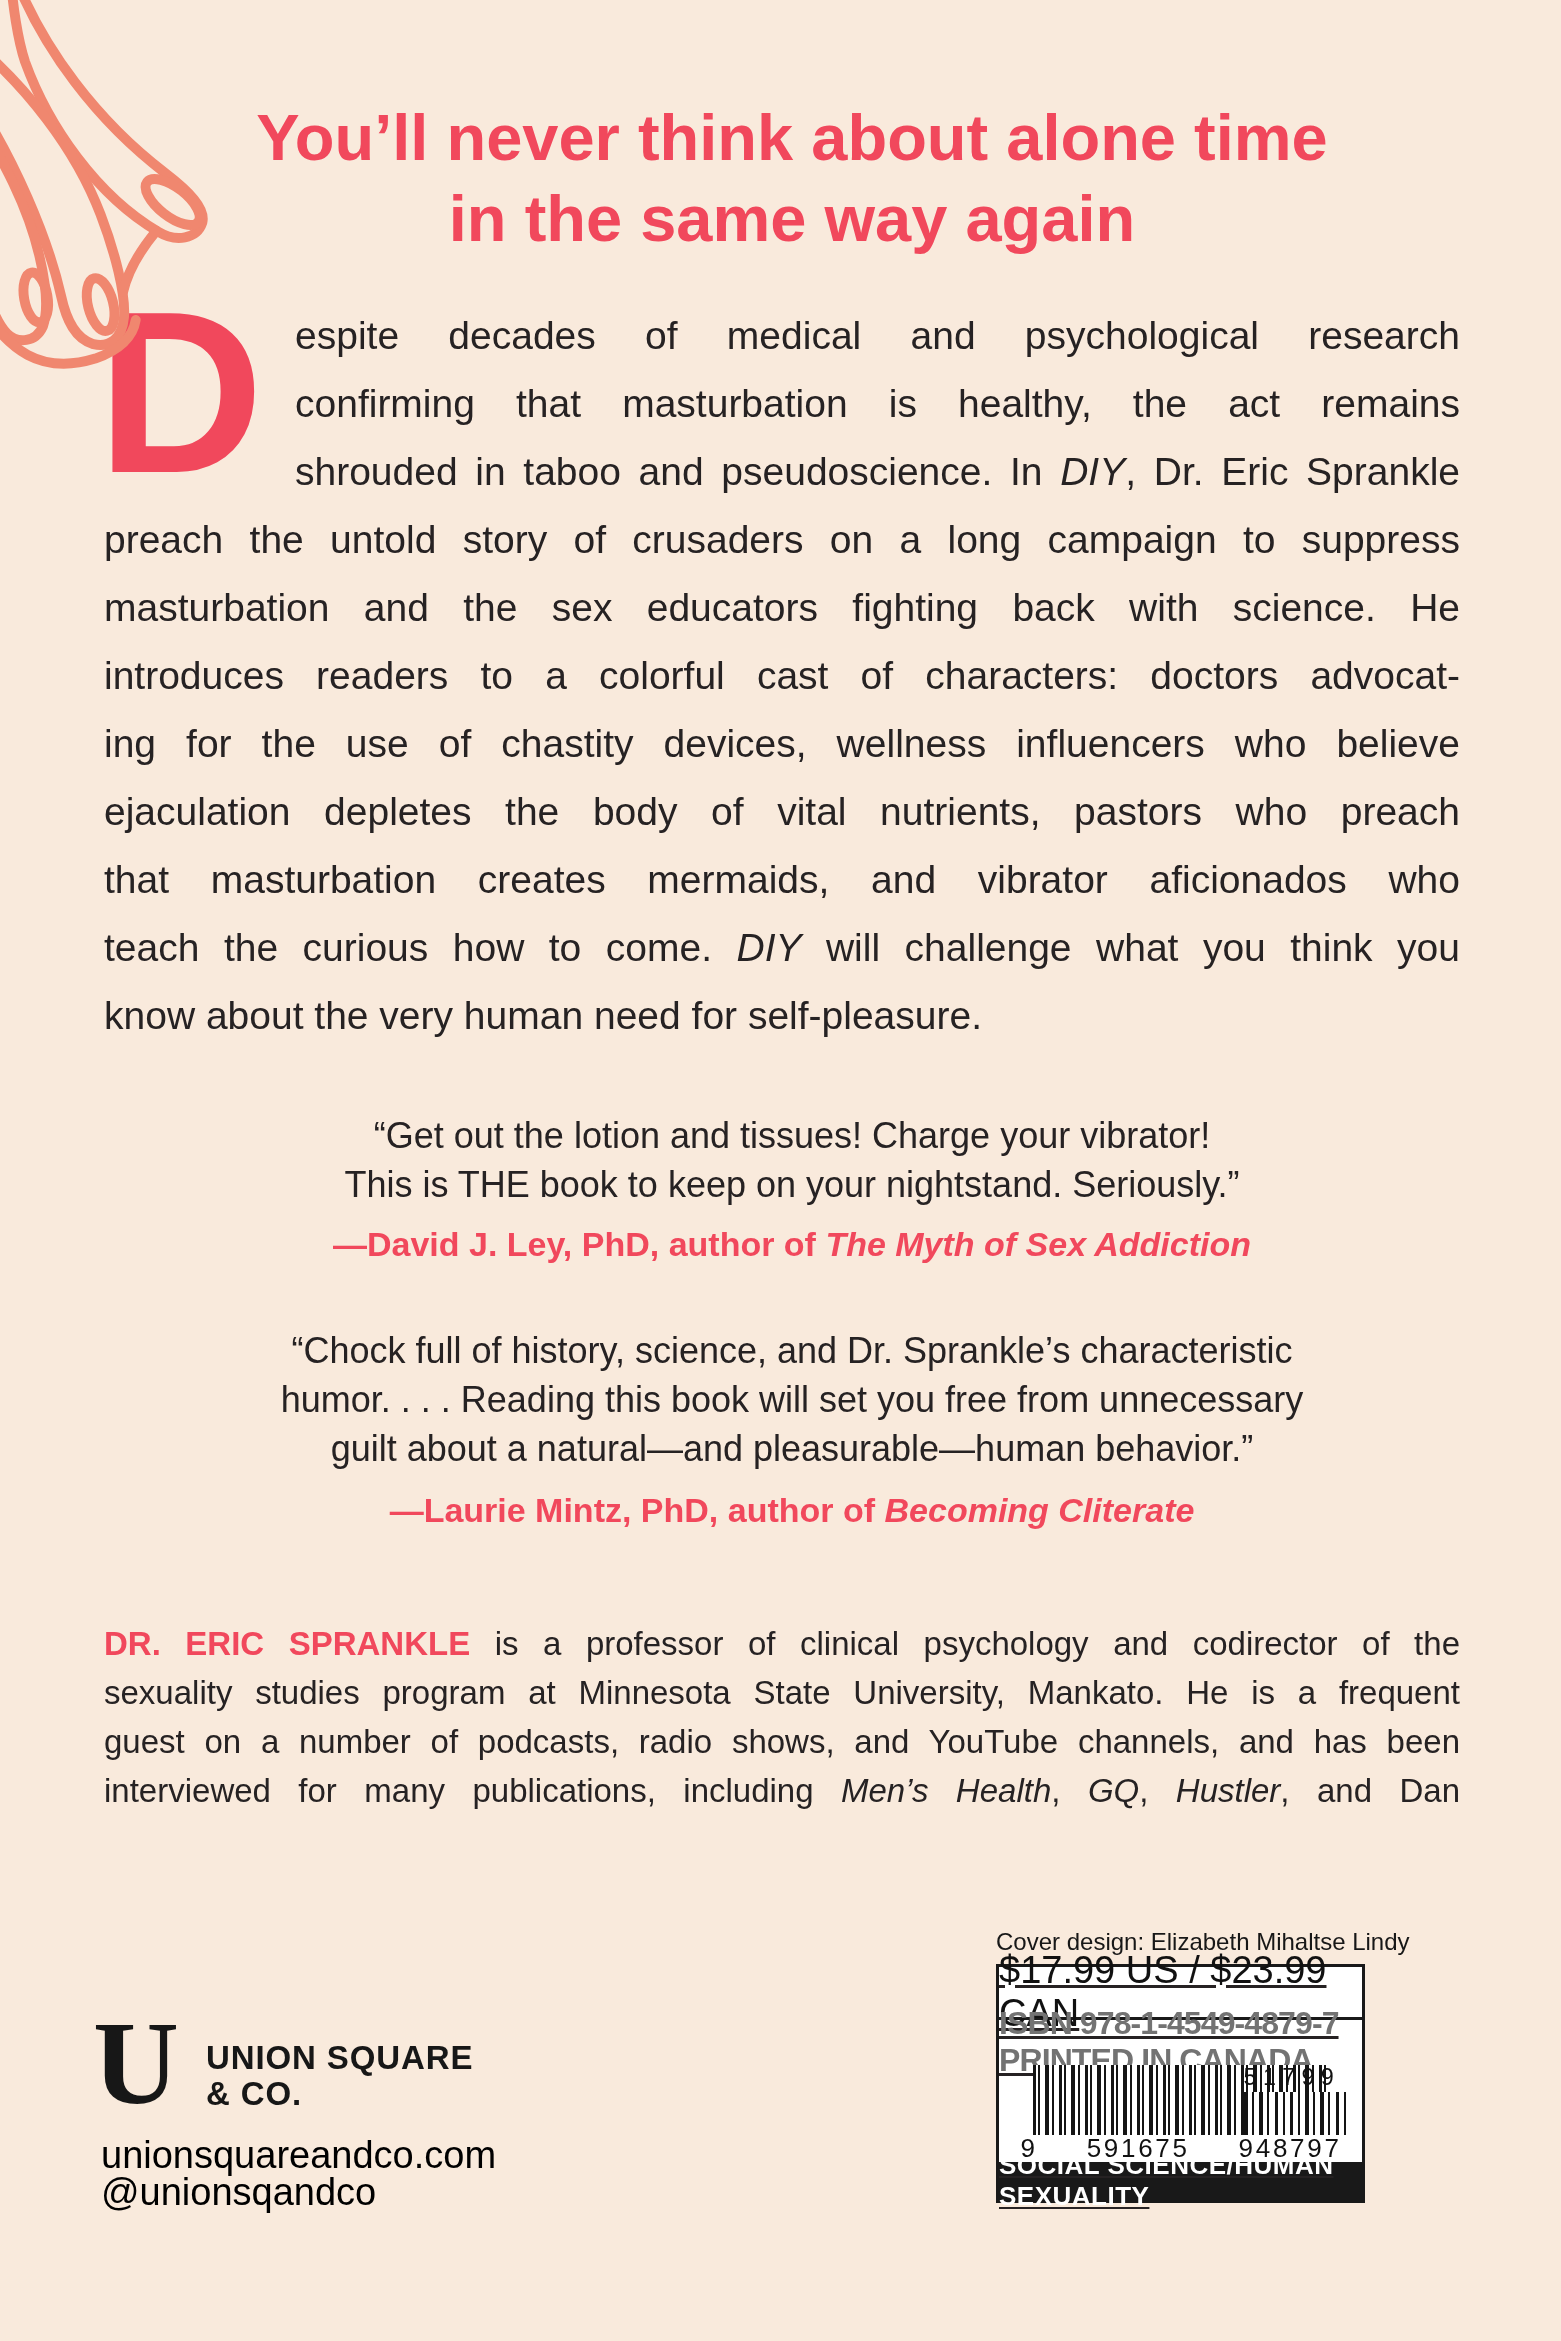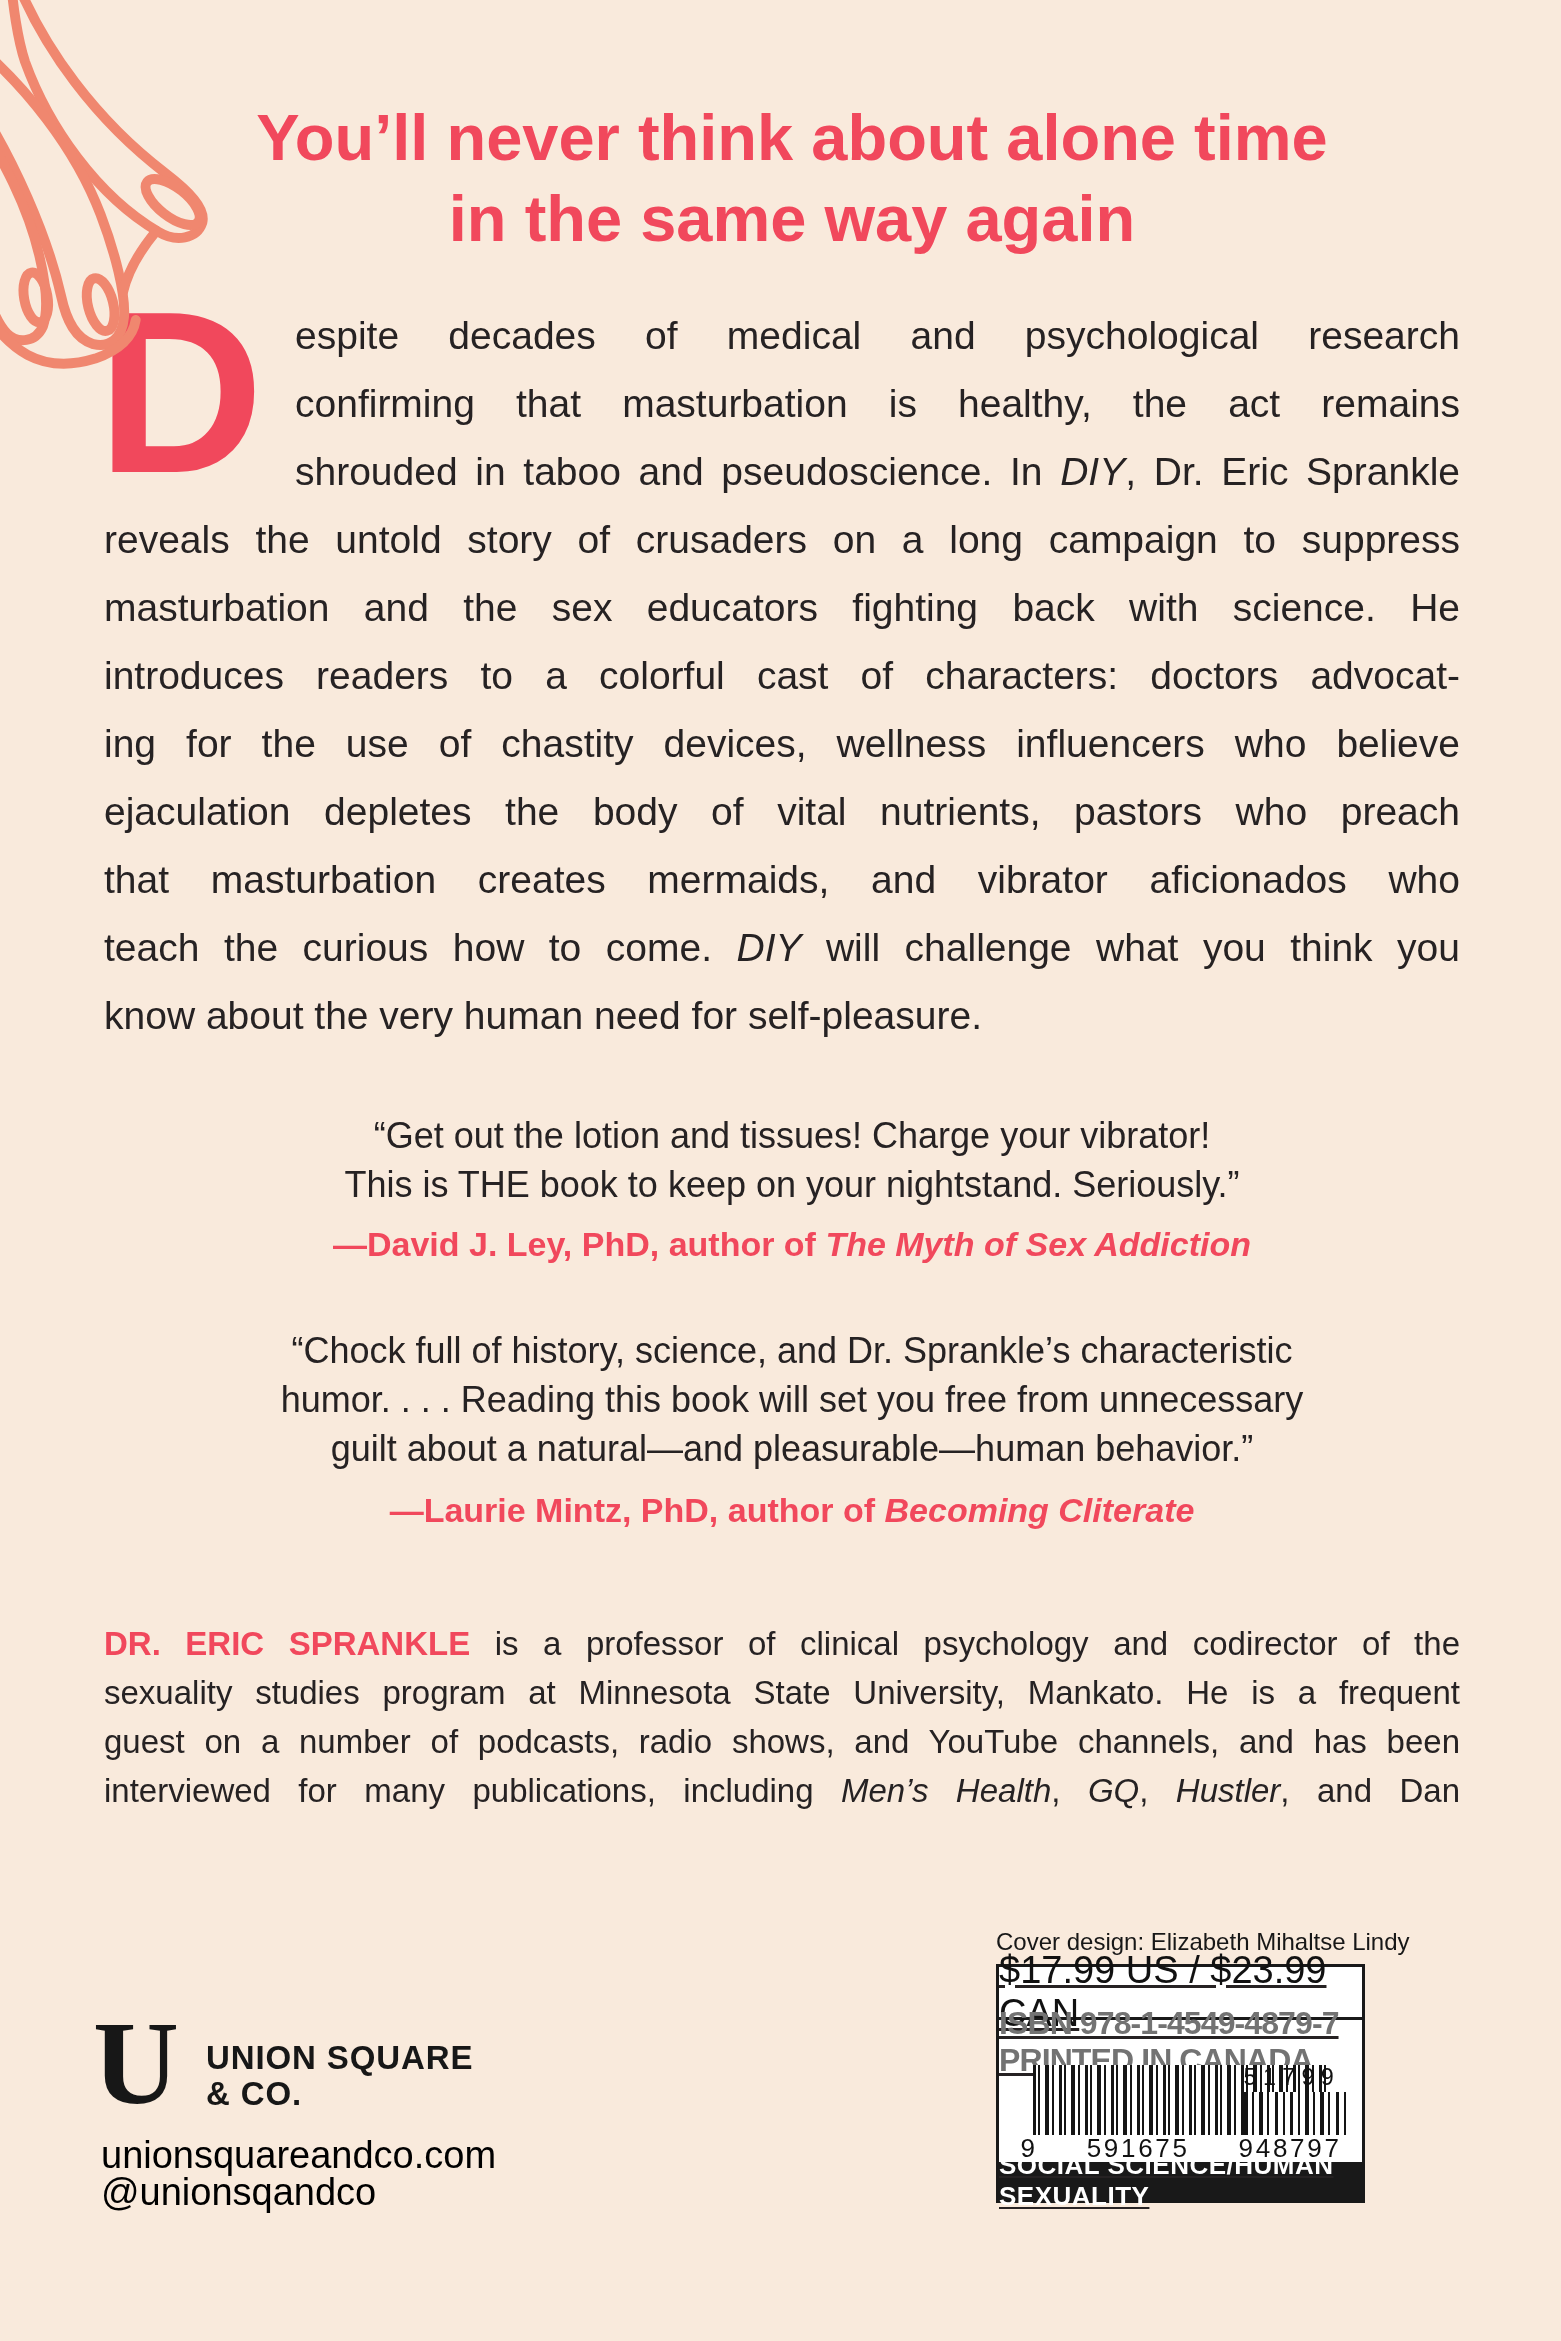--- a/index.html
+++ b/index.html
@@ -190,21 +190,21 @@
     <div>You’ll never think about alone time</div>
     <div>in the same way again</div>
   </div>
 
   <div class="dropcap">D</div>
 
   <div class="body-block">
     <div class="jline indent"><span>espite decades of medical and psychological research</span></div>
     <div class="jline indent"><span>confirming that masturbation is healthy, the act remains</span></div>
     <div class="jline indent"><span>shrouded in taboo and pseudoscience. In </span><span class="it">DIY</span><span>, Dr. Eric Sprankle</span></div>
-    <div class="jline"><span>reveals the untold story of crusaders on a long campaign to suppress</span></div>
+    <div class="jline"><span>preach the untold story of crusaders on a long campaign to suppress</span></div>
     <div class="jline"><span>masturbation and the sex educators fighting back with science. He</span></div>
     <div class="jline"><span>introduces readers to a colorful cast of characters: doctors advocat-</span></div>
     <div class="jline"><span>ing for the use of chastity devices, wellness influencers who believe</span></div>
     <div class="jline"><span>ejaculation depletes the body of vital nutrients, pastors who preach</span></div>
     <div class="jline"><span>that masturbation creates mermaids, and vibrator aficionados who</span></div>
     <div class="jline"><span>teach the curious how to come. </span><span class="it">DIY</span><span> will challenge what you think you</span></div>
     <div class="jline no-stretch"><span>know about the very human need for self-pleasure.</span></div>
   </div>
 
   <div class="quote quote-1">

